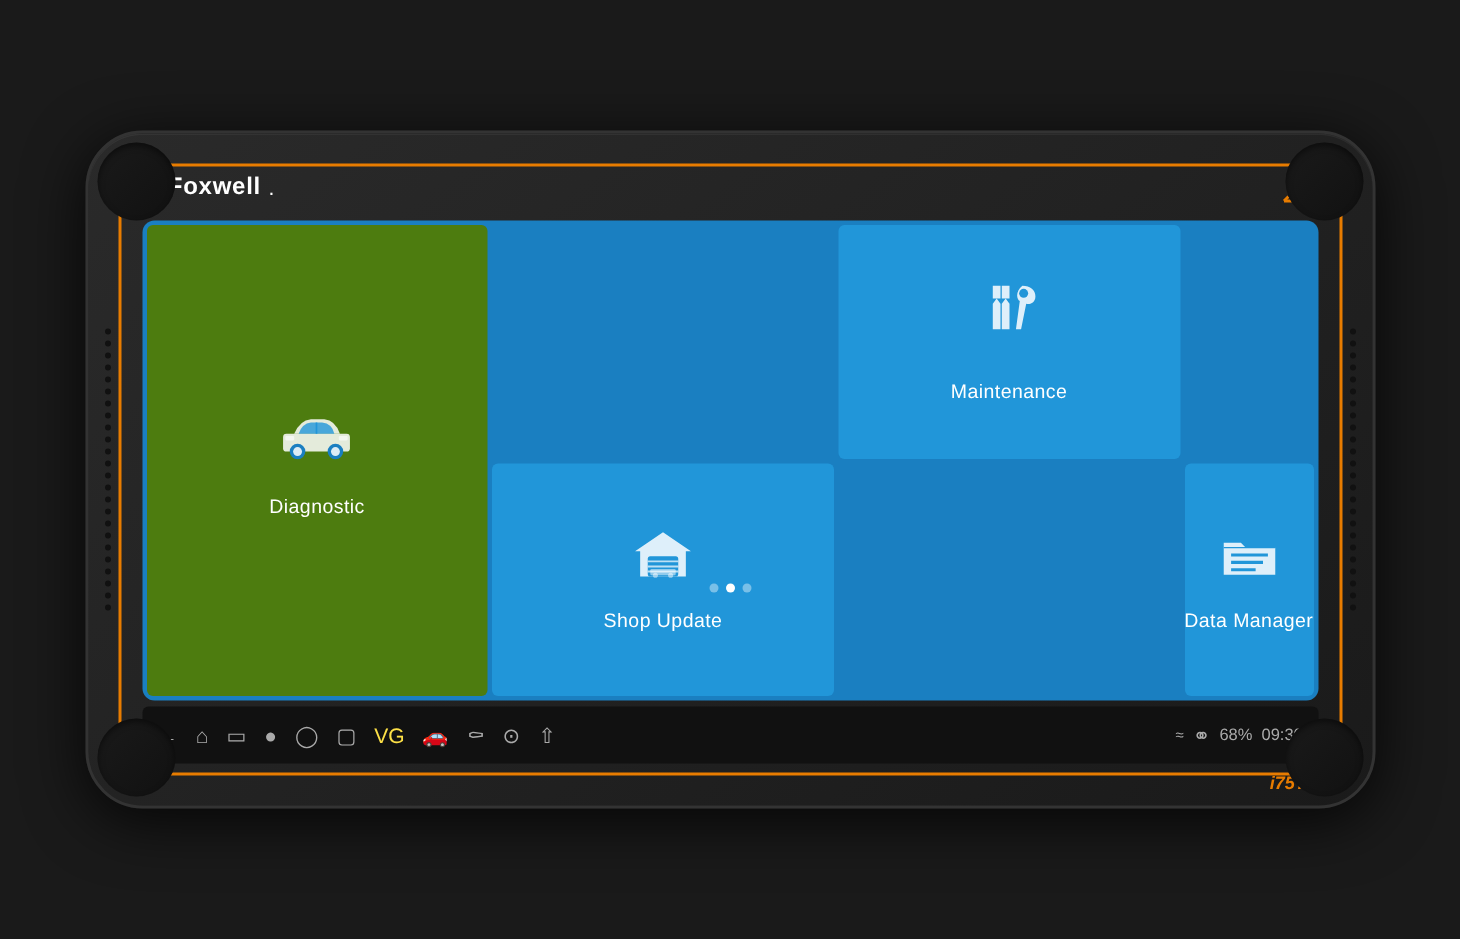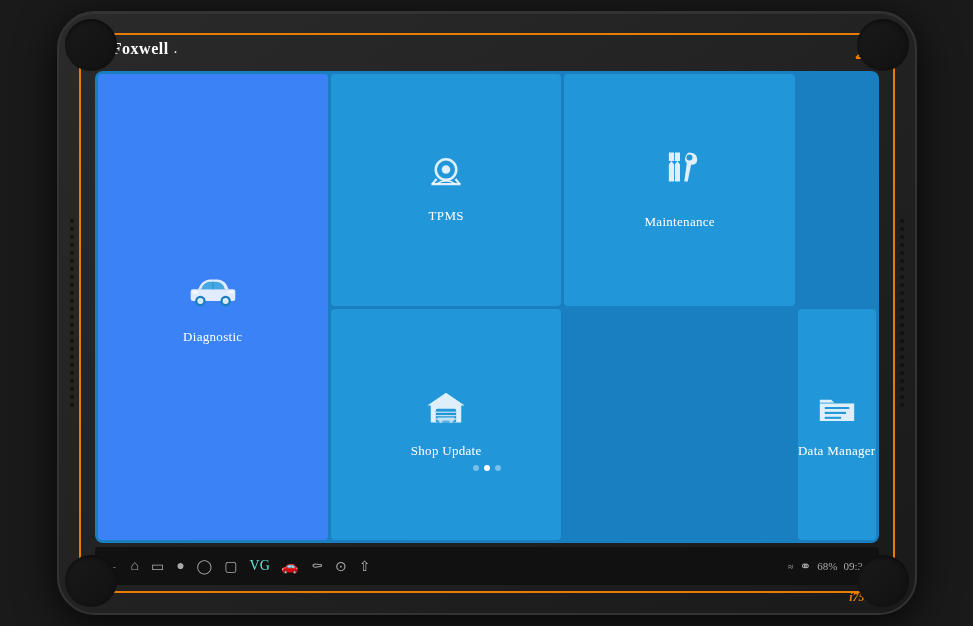--- a/index.html
+++ b/index.html
@@ -9,27 +9,26 @@
       background: #1a1a1a;
       display: flex;
       align-items: center;
       justify-content: center;
       font-family: Arial, sans-serif;
       overflow: hidden;
     }
 
     .device-outer {
       width: 860px;
-      height: 604px;
+      height: 452px;
       background: linear-gradient(145deg, #2a2a2a, #1a1a1a);
       border-radius: 38px;
       position: relative;
       box-shadow: 0 8px 40px rgba(0,0,0,0.8), inset 0 1px 0 rgba(255,255,255,0.05);
       border: 2px solid #333;
-      font-family: Liberation Serif, serif;
     }
 
     
     .corner {
       position: absolute;
       width: 52px;
       height: 52px;
       background: linear-gradient(135deg, #1a1a1a, #111);
       border-radius: 50%;
       z-index: 10;
@@ -117,21 +116,21 @@
       gap: 8px;
       cursor: pointer;
       transition: background 0.15s;
       position: relative;
     }
 
     
     .grid-cell-large {
       grid-column: 1;
       grid-row: 1 / 3;
-      background: #3b82f6;
+      background: #4d7c0f;
     }
 
     .cell-icon {
       font-size: 38px;
       color: rgba(255,255,255,0.85);
     }
     .cell-icon svg {
       width: 52px;
       height: 42px;
       fill: rgba(255,255,255,0.85);
@@ -168,21 +167,21 @@
     .taskbar-icons {
       display: flex;
       align-items: center;
       gap: 12px;
     }
     .tb-icon {
       color: #aaa;
       font-size: 14px;
       cursor: pointer;
     }
-    .tb-icon.active { color: #5eead4; }
+    .tb-icon.active { color: #fde047; }
 
     .taskbar-status {
       display: flex;
       align-items: center;
       gap: 6px;
       color: #aaa;
       font-size: 11px;
     }
 
     
@@ -352,35 +351,20 @@
             <circle cx="52" cy="36" r="7" fill="#1a7fc1"></circle>
             <circle cx="52" cy="36" r="4" fill="rgba(255,255,255,0.85)"></circle>
 
             <rect x="55" y="22" width="8" height="4" rx="1" fill="rgba(255,255,255,0.6)"></rect>
             <rect x="7" y="22" width="8" height="4" rx="1" fill="rgba(255,255,255,0.6)"></rect>
           </svg>
         </div>
         <div class="cell-label">Diagnostic</div>
       </div>
 
-      <div class="grid-cell" style="grid-column:2; grid-row:1;">
-        <div class="cell-icon cell-icon-sm">
-          <svg viewBox="0 0 50 42" width="50" height="42" fill="none">
-            <circle cx="25" cy="17" r="12" stroke="rgba(255,255,255,0.85)" stroke-width="3" fill="none"></circle>
-            <circle cx="25" cy="17" r="5" fill="rgba(255,255,255,0.85)"></circle>
-            <line x1="14" y1="28" x2="9" y2="34" stroke="rgba(255,255,255,0.85)" stroke-width="2.5"></line>
-            <line x1="36" y1="28" x2="41" y2="34" stroke="rgba(255,255,255,0.85)" stroke-width="2.5"></line>
-            <line x1="8" y1="34" x2="42" y2="34" stroke="rgba(255,255,255,0.85)" stroke-width="2.5"></line>
-            <path d="M14 34 Q25 26 36 34" stroke="rgba(255,255,255,0.85)" stroke-width="2" fill="none"></path>
-
-            <text x="23" y="20" fill="rgba(255,255,255,0.85)" font-size="8" font-weight="bold">!</text>
-          </svg>
-        </div>
-        <div class="cell-label">TPMS</div>
-      </div>
 
       <div class="grid-cell" style="grid-column:3; grid-row:1;gap:20px;">
         <div class="cell-icon cell-icon-sm">
           <svg viewBox="0 0 50 42" width="50" height="42" fill="rgba(255,255,255,0.85)">
 
             <path d="M15 4 L15 14 L12 18 L12 38 L18 38 L18 18 L15 14" fill="rgba(255,255,255,0.85)"></path>
             <path d="M12 4 L18 4 L18 14 L12 14 Z" fill="rgba(255,255,255,0.85)"></path>
 
             <path d="M22 4 L22 14 L19 18 L19 38 L25 38 L25 18 L22 14" fill="rgba(255,255,255,0.85)"></path>
             <path d="M19 4 L25 4 L25 14 L19 14 Z" fill="rgba(255,255,255,0.85)"></path>

